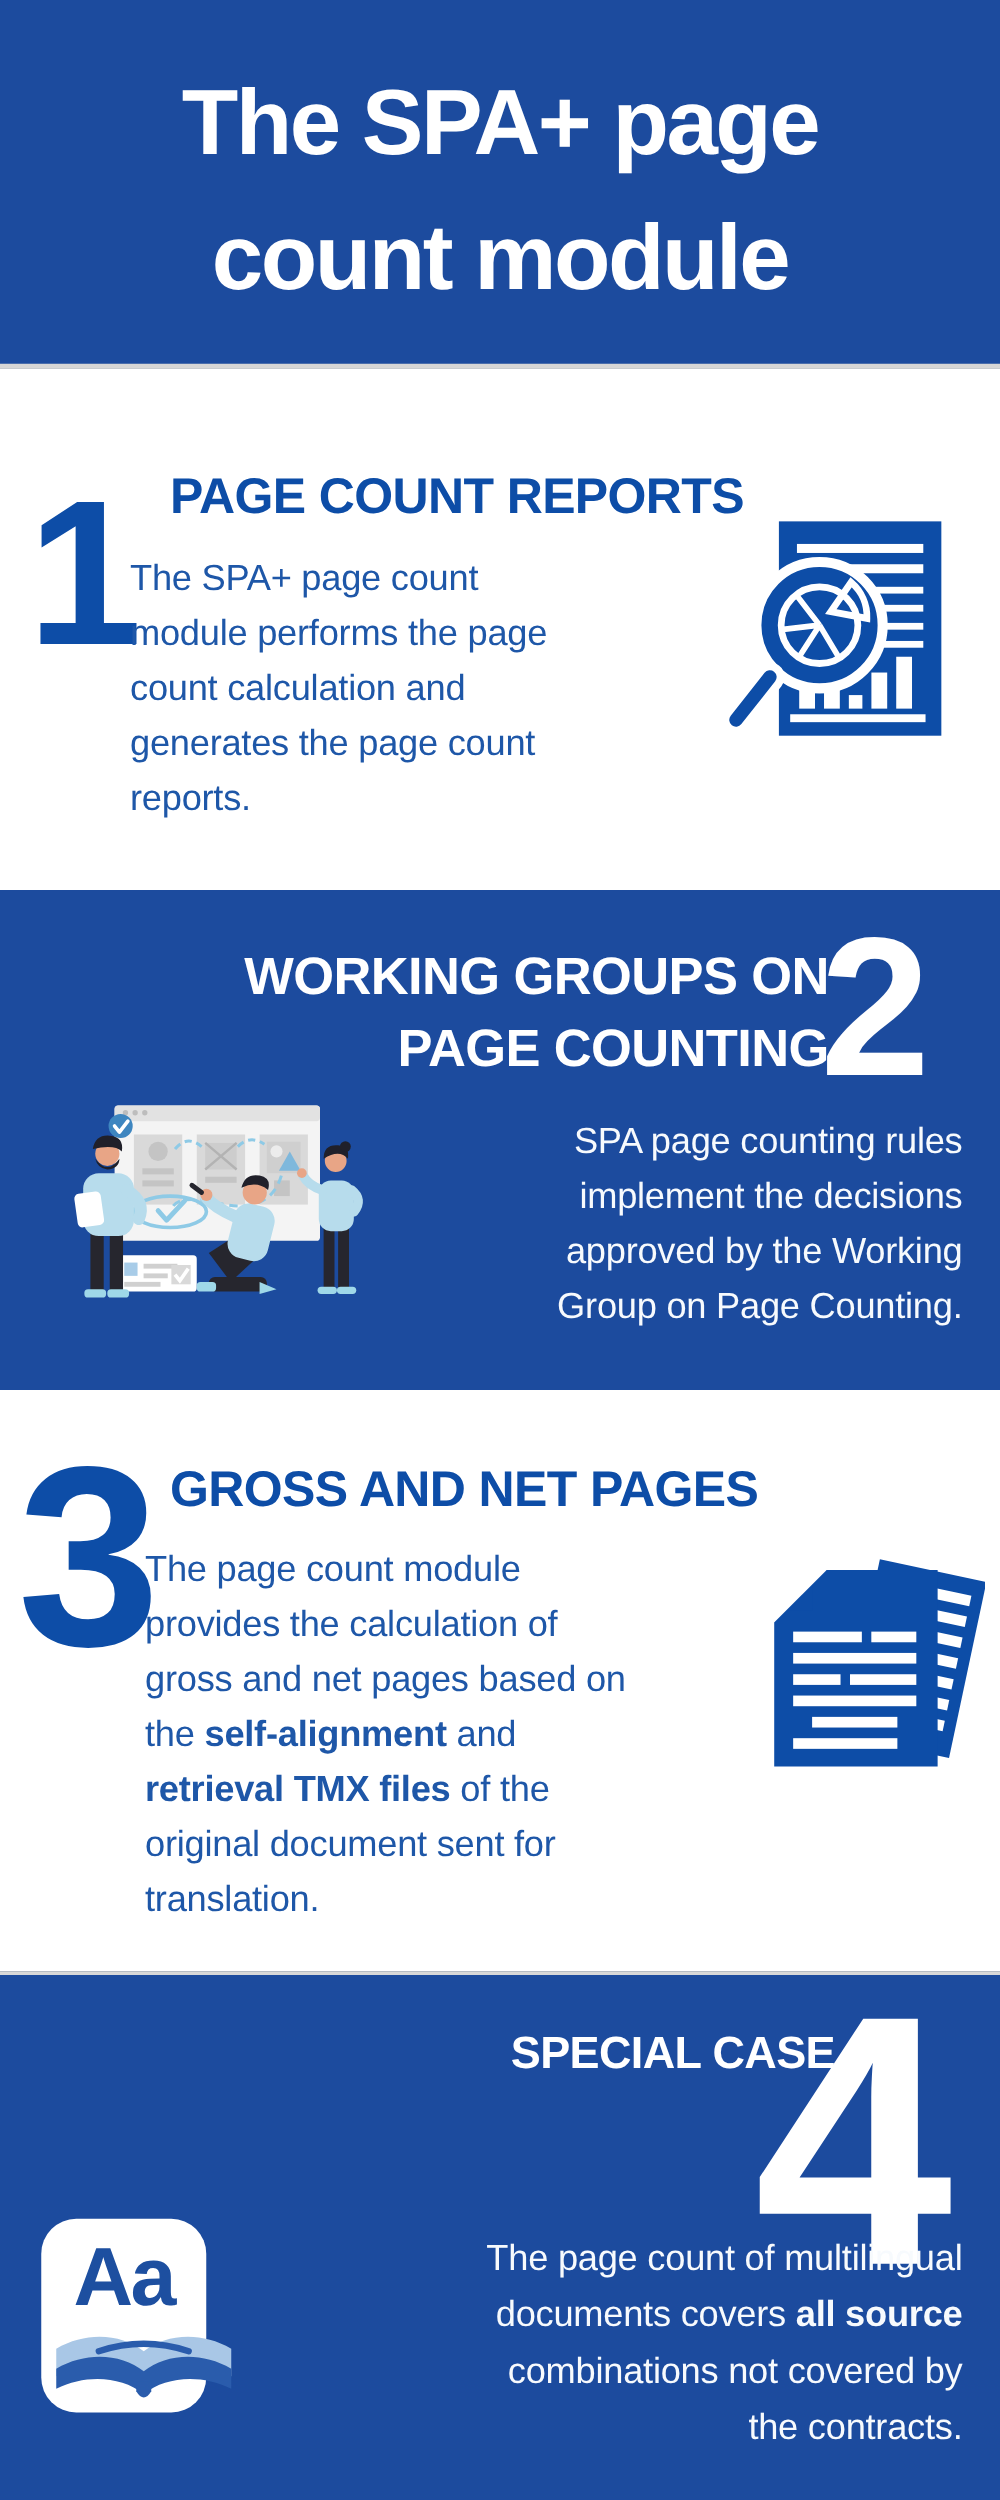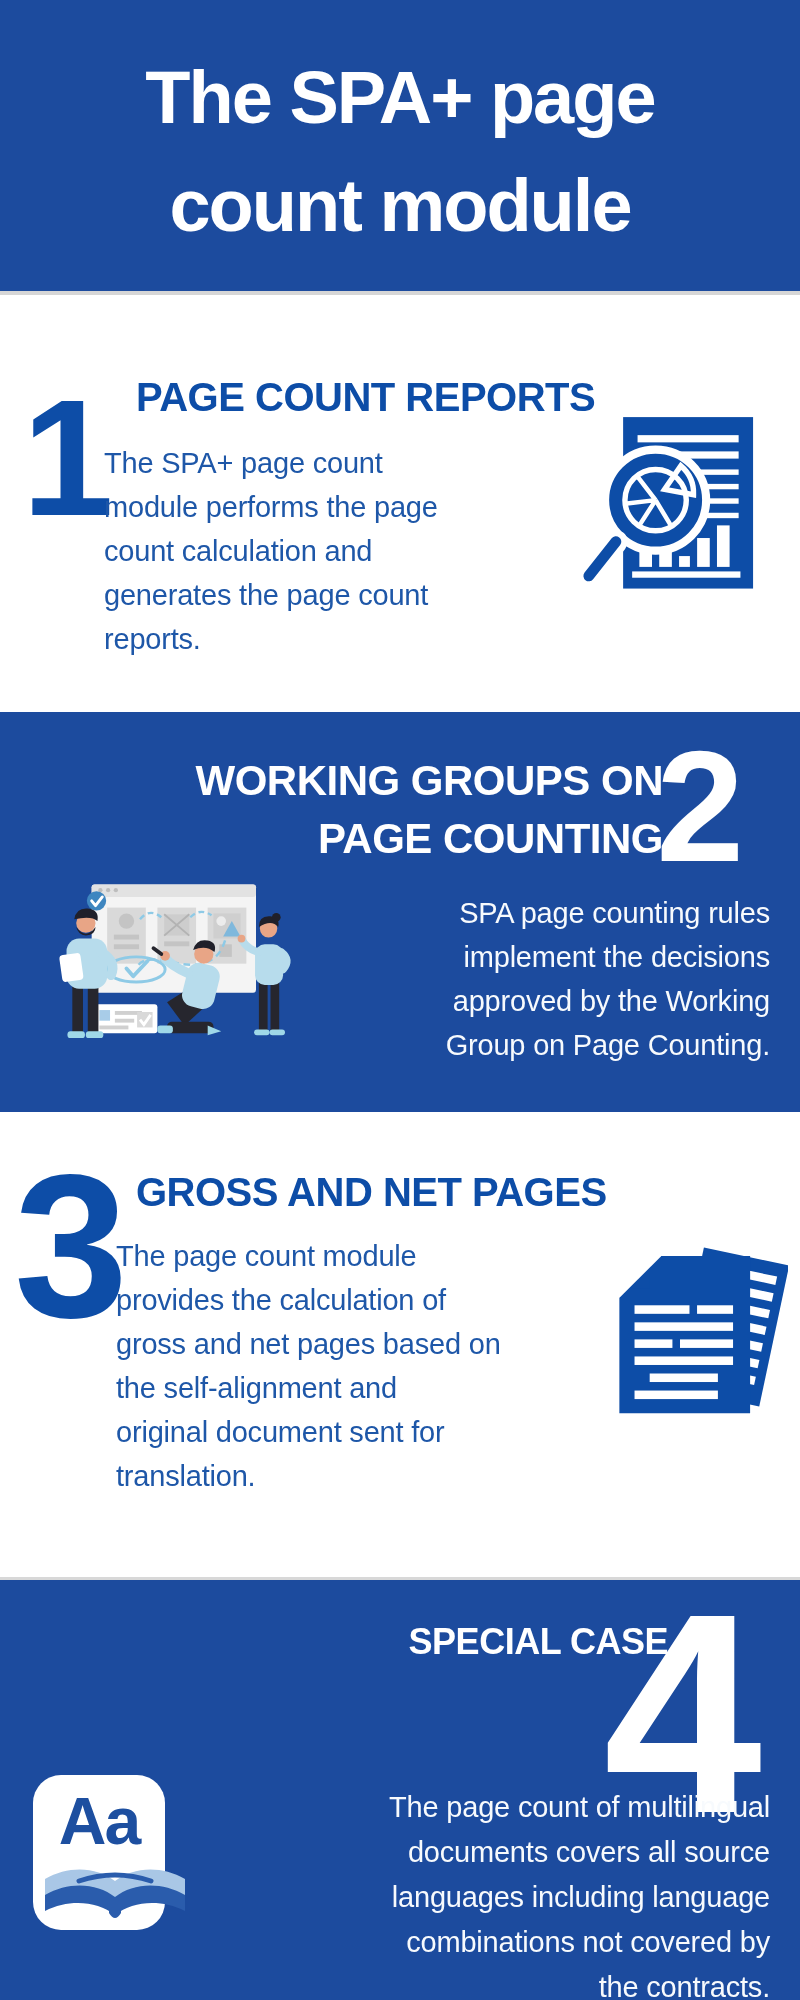--- a/index.html
+++ b/index.html
@@ -22,21 +22,21 @@
   
   .hd{position:absolute;font-family:"Liberation Sans",sans-serif;font-weight:bold;letter-spacing:-0.5px;margin-left:32px;}
   .hd.blue{color:#0d4da7;}
   .hd.white{color:#ffffff;}
 
   
   .bd{position:absolute;font-size:29px;line-height:44px;letter-spacing:-0.2px;}
   .bd.blue{color:#1e57a8;}
   .bd.white{color:#f7fafd;}
   .bd .line{white-space:nowrap;}
-  .bd b, .bd .b{font-weight:normal;}
+  .bd b, .bd .b{font-weight:bold;}
   .ra{text-align:right;}
 
   .icon-wrap{position:absolute;}
 
   
   #aa-box{position:absolute;left:33px;top:195px;width:132px;height:155px;background:#ffffff;border-radius:28px;}
   #aa-label{position:absolute;left:0;top:8px;width:100%;text-align:center;
             font-family:"Liberation Sans",sans-serif;font-weight:bold;font-size:66px;color:#1d4fa0;letter-spacing:-2px;}
   #aa-book{position:absolute;left:6px;top:86px;}
 </style>
@@ -181,20 +181,21 @@
   </div>
 
   <div class="white-sec" style="height:465px;">
     <div class="num blue" style="left:14px;top:31px;font-size:205px;">3</div>
     <div class="hd blue" style="left:104px;top:58px;font-size:40px;">GROSS AND NET PAGES</div>
     <div class="bd blue" style="left:116px;top:122px;">
       <div class="line"><span>The page count module</span></div>
       <div class="line"><span>provides the calculation of</span></div>
       <div class="line"><span>gross and net pages based on</span></div>
       <div class="line"><span>the </span><span class="b">self-alignment</span><span> and</span></div>
+      <div class="line"><span class="b">retrieval TMX files</span><span> of the</span></div>
       <div class="line"><span>original document sent for</span></div>
       <div class="line"><span>translation.</span></div>
     </div>
 
     <div class="icon-wrap" style="left:608px;top:128px;">
       <svg width="180" height="195" viewBox="0 0 190 200">
         <g transform="rotate(12 125 100)">
           <rect x="82" y="12" width="92" height="152" fill="#0d4da7"></rect>
           <rect x="92" y="26" width="72" height="9" fill="#fff"></rect>
           <rect x="92" y="44" width="72" height="9" fill="#fff"></rect>
@@ -218,21 +219,20 @@
       </svg>
     </div>
   </div>
 
   <div class="band" style="height:423px;border-top:3px solid #d8d8d8;">
     <div class="num white" style="right:40px;top:-9px;font-size:285px;">4</div>
     <div class="hd white" style="right:132px;top:41px;font-size:36px;">SPECIAL CASE</div>
     <div class="bd white ra" style="right:30px;top:205px;line-height:45px;">
       <div class="line"><span>The page count of multilingual</span></div>
       <div class="line"><span>documents covers </span><span class="b">all source</span></div>
-      <div class="line"><span class="b">languages</span><span> including language</span></div>
       <div class="line"><span>combinations not covered by</span></div>
       <div class="line"><span>the contracts.</span></div>
     </div>
 
     <div id="aa-box">
       <div id="aa-label">Aa</div>
       <svg id="aa-book" width="152" height="62" viewBox="0 0 152 62">
         <path d="M6 18 C30 4, 58 6, 76 20 C94 6, 122 4, 146 18 L146 40 C122 26, 94 28, 76 42 C58 28, 30 26, 6 40 Z" fill="#a9c7e6"></path>
         <path d="M40 20 Q76 8 112 20" fill="none" stroke="#2a5cac" stroke-width="5" stroke-linecap="round"></path>
         <path d="M6 34 C30 20, 58 22, 76 36 C94 22, 122 20, 146 34 L146 50 C122 38, 94 40, 76 54 C58 40, 30 38, 6 50 Z" fill="#2a5cac"></path>

